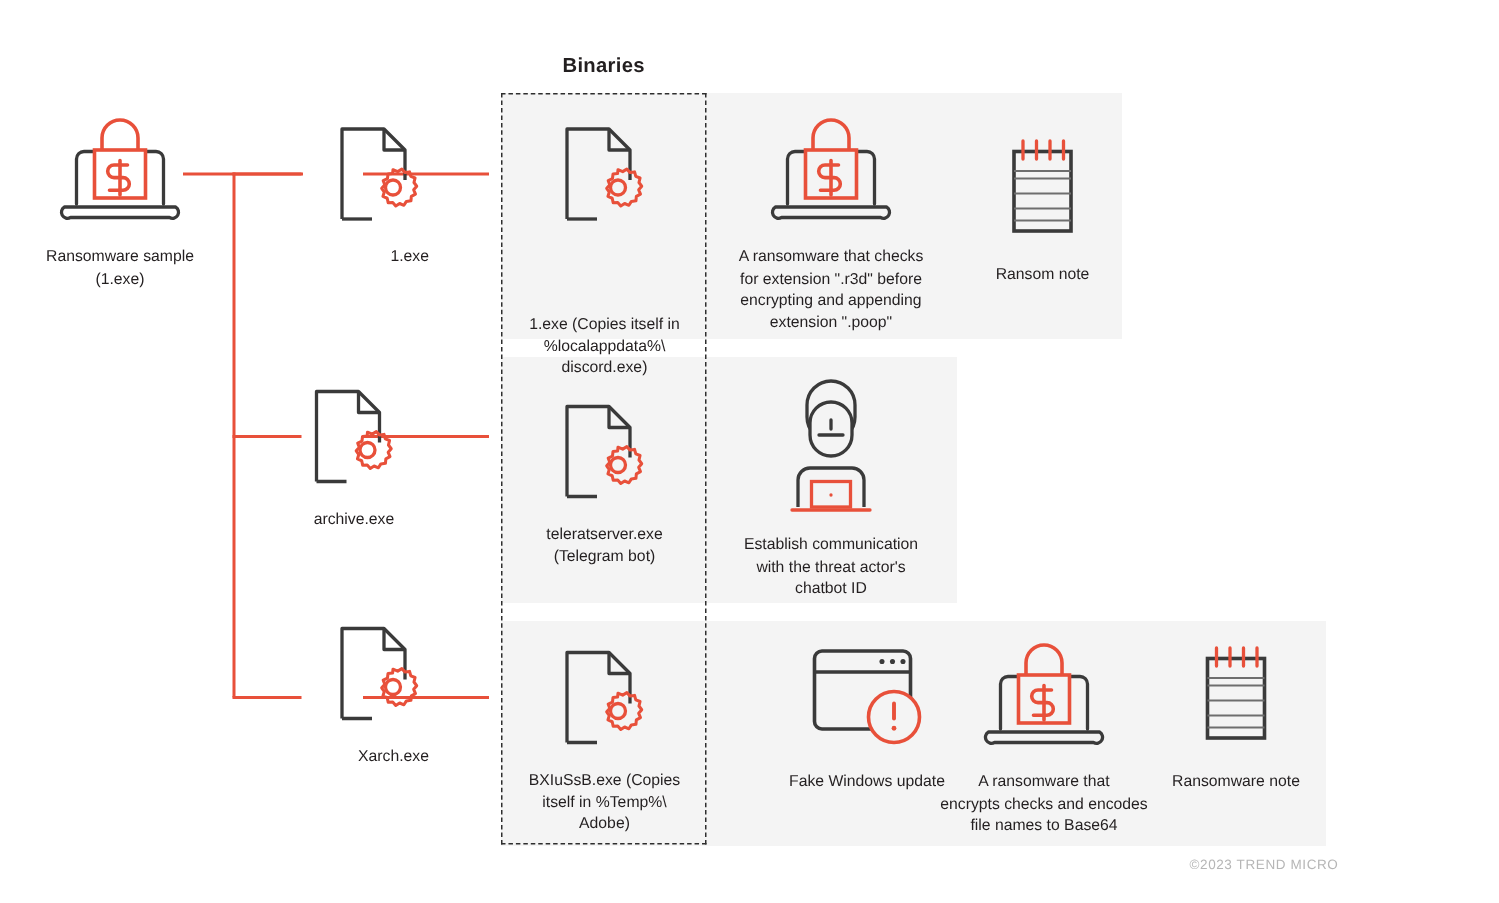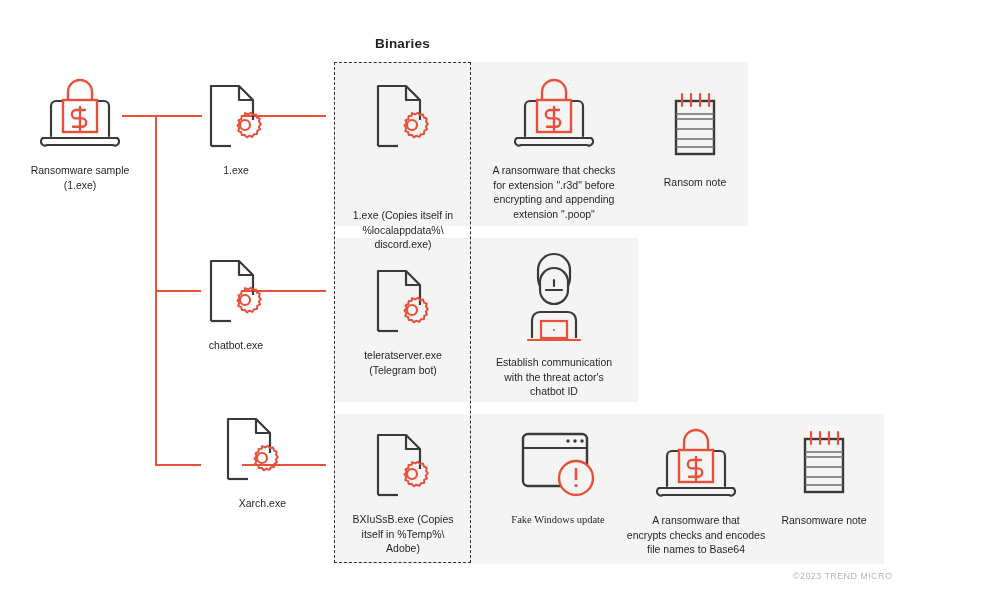--- a/index.html
+++ b/index.html
@@ -111,21 +111,21 @@
         <path d="M6 62 h74 a4 4 0 0 1 -4 7 h-66 a4 4 0 0 1 -4 -7 z" fill="none" stroke="#3a3a3a" stroke-width="2.2" stroke-linejoin="round"></path>
         <path d="M31 24 v-8 a12 12 0 0 1 24 0 v8" fill="none" stroke="#e8503a" stroke-width="2.4"></path>
         <rect x="26" y="24" width="34" height="32" fill="#fff" stroke="#e8503a" stroke-width="2.4"></rect>
         <path d="M48 34 h-9 a4.2 4.2 0 0 0 0 8.4 h6 a4.2 4.2 0 0 1 0 8.4 h-9 M43 31 v23" fill="none" stroke="#e8503a" stroke-width="2.4" stroke-linecap="round"></path>
       </svg>
     </span>
     <div class="caption">Ransomware sample
 (1.exe)</div>
   </div>
 
-  <div class="node" style="left:186px;top:80px;width:100px;">
+  <div class="node" style="left:186px;top:80px;width:100px;align-items:flex-end;">
     <span class="glyph">
       <svg width="66" height="72" viewBox="0 0 66 72">
         <path d="M8 66 V6 h28 l14 14 v20" fill="none" stroke="#3a3a3a" stroke-width="2.2" stroke-linejoin="round"></path>
         <path d="M8 66 h20" fill="none" stroke="#3a3a3a" stroke-width="2.2"></path>
         <path d="M36 6 v14 h14" fill="none" stroke="#3a3a3a" stroke-width="2.2" stroke-linejoin="round"></path>
         <g transform="translate(42,46)">
           <path d="M0,-14 L3.4,-12.6 L6.4,-14.4 L8.8,-11.9 L12,-12.4 L12.9,-9.2 L16,-8 L15.2,-4.7 L17.2,-2 L15,0.6 L16.3,3.7 L13.3,5.3 L13,8.6 L9.7,9 L7.9,11.8 L4.8,10.5 L2,12.3 L-0.2,9.8 L-3.5,9.9 L-4.2,6.7 L-7.3,5.4 L-6.3,2.2 L-8.2,-0.5 L-5.9,-3 L-7.1,-6.1 L-4,-7.6 L-3.6,-10.9 L-0.3,-11.2 Z" transform="scale(0.92)" fill="none" stroke="#e8503a" stroke-width="2.2" stroke-linejoin="round"></path>
           <circle cx="0" cy="-1" r="5" fill="none" stroke="#e8503a" stroke-width="2.2"></circle>
         </g>
       </svg>
@@ -138,21 +138,21 @@
       <svg width="66" height="72" viewBox="0 0 66 72">
         <path d="M8 66 V6 h28 l14 14 v20" fill="none" stroke="#3a3a3a" stroke-width="2.2" stroke-linejoin="round"></path>
         <path d="M8 66 h20" fill="none" stroke="#3a3a3a" stroke-width="2.2"></path>
         <path d="M36 6 v14 h14" fill="none" stroke="#3a3a3a" stroke-width="2.2" stroke-linejoin="round"></path>
         <g transform="translate(42,46)">
           <path d="M0,-14 L3.4,-12.6 L6.4,-14.4 L8.8,-11.9 L12,-12.4 L12.9,-9.2 L16,-8 L15.2,-4.7 L17.2,-2 L15,0.6 L16.3,3.7 L13.3,5.3 L13,8.6 L9.7,9 L7.9,11.8 L4.8,10.5 L2,12.3 L-0.2,9.8 L-3.5,9.9 L-4.2,6.7 L-7.3,5.4 L-6.3,2.2 L-8.2,-0.5 L-5.9,-3 L-7.1,-6.1 L-4,-7.6 L-3.6,-10.9 L-0.3,-11.2 Z" transform="scale(0.92)" fill="none" stroke="#e8503a" stroke-width="2.2" stroke-linejoin="round"></path>
           <circle cx="0" cy="-1" r="5" fill="none" stroke="#e8503a" stroke-width="2.2"></circle>
         </g>
       </svg>
     </span>
-    <div class="caption">chatbot.exe</div>
+    <div class="caption">archive.exe</div>
   </div>
 
   <div class="node" style="left:186px;top:413px;width:100px;align-items:flex-end;">
     <span class="glyph">
       <svg width="66" height="72" viewBox="0 0 66 72">
         <path d="M8 66 V6 h28 l14 14 v20" fill="none" stroke="#3a3a3a" stroke-width="2.2" stroke-linejoin="round"></path>
         <path d="M8 66 h20" fill="none" stroke="#3a3a3a" stroke-width="2.2"></path>
         <path d="M36 6 v14 h14" fill="none" stroke="#3a3a3a" stroke-width="2.2" stroke-linejoin="round"></path>
         <g transform="translate(42,46)">
           <path d="M0,-14 L3.4,-12.6 L6.4,-14.4 L8.8,-11.9 L12,-12.4 L12.9,-9.2 L16,-8 L15.2,-4.7 L17.2,-2 L15,0.6 L16.3,3.7 L13.3,5.3 L13,8.6 L9.7,9 L7.9,11.8 L4.8,10.5 L2,12.3 L-0.2,9.8 L-3.5,9.9 L-4.2,6.7 L-7.3,5.4 L-6.3,2.2 L-8.2,-0.5 L-5.9,-3 L-7.1,-6.1 L-4,-7.6 L-3.6,-10.9 L-0.3,-11.2 Z" transform="scale(0.92)" fill="none" stroke="#e8503a" stroke-width="2.2" stroke-linejoin="round"></path>
@@ -251,21 +251,21 @@
           <path d="M0,-14 L3.4,-12.6 L6.4,-14.4 L8.8,-11.9 L12,-12.4 L12.9,-9.2 L16,-8 L15.2,-4.7 L17.2,-2 L15,0.6 L16.3,3.7 L13.3,5.3 L13,8.6 L9.7,9 L7.9,11.8 L4.8,10.5 L2,12.3 L-0.2,9.8 L-3.5,9.9 L-4.2,6.7 L-7.3,5.4 L-6.3,2.2 L-8.2,-0.5 L-5.9,-3 L-7.1,-6.1 L-4,-7.6 L-3.6,-10.9 L-0.3,-11.2 Z" transform="scale(0.92)" fill="none" stroke="#e8503a" stroke-width="2.2" stroke-linejoin="round"></path>
           <circle cx="0" cy="-1" r="5" fill="none" stroke="#e8503a" stroke-width="2.2"></circle>
         </g>
       </svg>
     </span>
     <div class="caption">BXIuSsB.exe (Copies
 itself in %Temp%\
 Adobe)</div>
   </div>
 
-  <div class="node" style="left:496px;top:426px;width:124px;font-family:Liberation Serif, serif;">
+  <div class="node" style="left:516px;top:426px;width:124px;">
     <span class="glyph">
       <svg width="84" height="76" viewBox="0 0 84 76">
         <path d="M58 60 H12 a5 5 0 0 1 -5 -5 V13 a5 5 0 0 1 5 -5 h54 a5 5 0 0 1 5 5 v32" fill="none" stroke="#3a3a3a" stroke-width="2.4" stroke-linejoin="round" stroke-linecap="round"></path>
         <path d="M7 22 h64" fill="none" stroke="#3a3a3a" stroke-width="2.2"></path>
         <circle cx="52" cy="15" r="1.7" fill="#3a3a3a"></circle>
         <circle cx="59" cy="15" r="1.7" fill="#3a3a3a"></circle>
         <circle cx="66" cy="15" r="1.7" fill="#3a3a3a"></circle>
         <circle cx="60" cy="52" r="17" fill="#f4f4f4" stroke="#e8503a" stroke-width="2.4"></circle>
         <path d="M60 43 v10" fill="none" stroke="#e8503a" stroke-width="2.6" stroke-linecap="round"></path>
         <circle cx="60" cy="59.5" r="1.6" fill="#e8503a"></circle>

